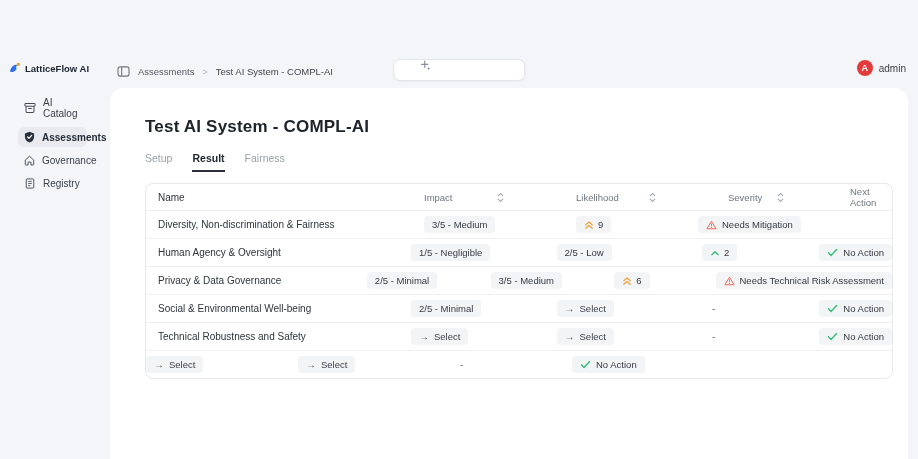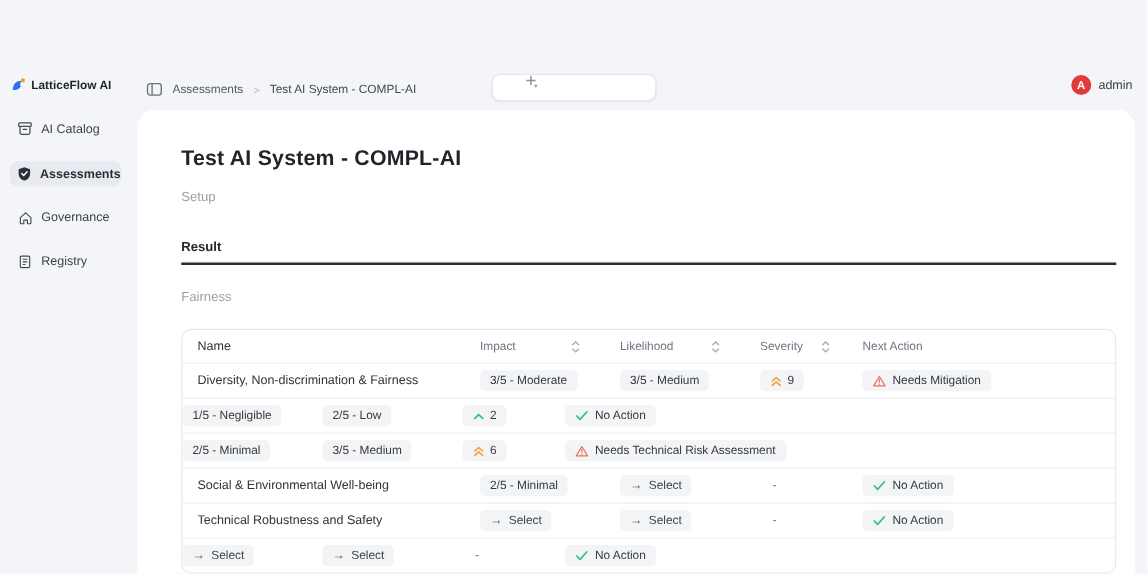--- a/index.html
+++ b/index.html
@@ -5,21 +5,21 @@
   html,body{margin:0;padding:0;}
   body{
     width:918px;height:459px;position:relative;overflow:hidden;
     background:#f4f5f8;
     font-family:"Liberation Sans", sans-serif;
     -webkit-font-smoothing:antialiased;
   }
   
   .sidebar{position:absolute;left:0;top:0;width:105px;height:343px;box-sizing:border-box;padding-top:62px;}
   .logo{display:flex;align-items:center;gap:4px;padding-left:9px;font-size:9.5px;font-weight:bold;color:#1c2430;margin-bottom:19px;}
-  .nav{display:flex;flex-direction:column;gap:16px;padding:0 8px;}
+  .nav{display:flex;flex-direction:column;gap:4px;padding:0 18px;}
   .nav-item{display:flex;align-items:center;gap:7px;padding:4px 6px;border-radius:6px;font-size:10px;color:#3b414b;cursor:pointer;}
   .nav-item.active{background:#e8eaef;font-weight:bold;color:#272d37;}
   .nav-icon{display:inline-flex;width:12px;justify-content:center;}
   
   .header{position:absolute;left:105px;right:0;top:55px;height:33px;display:flex;align-items:center;}
   .breadcrumb{display:flex;align-items:center;gap:8px;padding-left:12px;font-size:9.5px;color:#555b63;}
   .crumb-current{color:#43484f;}
   .crumb-sep{color:#b4b9c0;font-size:9px;}
   .panel-toggle{display:inline-flex;cursor:pointer;}
   .ask-btn{position:absolute;left:459px;top:59px;transform:translateX(-50%);height:22px;box-sizing:border-box;
@@ -27,26 +27,26 @@
     border-radius:7px;font-size:9.5px;color:#8e959f;font-family:"Liberation Sans",sans-serif;cursor:pointer;
     box-shadow:0 1px 1px rgba(30,35,45,.03);flex-direction:column;}
   .user{position:absolute;right:12px;top:60px;display:flex;align-items:center;gap:6px;cursor:pointer;}
   .avatar{width:16px;height:16px;border-radius:50%;background:#e23b3b;color:#ffffff;font-size:9px;font-weight:bold;
     display:flex;align-items:center;justify-content:center;}
   .user-name{font-size:10px;color:#373d46;}
   
   .card{position:absolute;left:110px;top:88px;width:798px;height:371px;box-sizing:border-box;background:#ffffff;
     border-radius:14px 14px 0 0;padding:29px 15px 0 35px;}
   .page-title{margin:0;font-size:17px;font-weight:bold;color:#20242b;letter-spacing:.2px;}
-  .tabs{display:flex;gap:20px;margin-top:15px;font-size:10.5px;flex-direction:column;}
+  .tabs{display:flex;gap:20px;margin-top:15px;font-size:10.5px;}
   .tab{padding-bottom:6px;color:#9aa0aa;cursor:pointer;border-bottom:2px solid transparent;}
   .tab.active{color:#23272e;font-weight:bold;border-bottom-color:#2a2f36;}
   
   .table{margin-top:11px;width:748px;box-sizing:border-box;border:1px solid #e7e9ec;border-radius:8px;overflow:hidden;background:#fff;}
-  .tr{display:flex;align-items:center;height:27px;border-top:1px solid #eef0f2;}
+  .tr{display:flex;align-items:center;height:27px;border-top:1px solid #eef0f2;gap:40px;}
   .thead{height:26px;border-top:none;}
   .th{font-size:9.5px;color:#6f7580;display:flex;align-items:center;}
   .td{display:flex;align-items:center;}
   .col-name{width:238px;box-sizing:border-box;padding-left:12px;font-size:10px;color:#2e333c;}
   .col-impact,.col-likelihood{width:112px;box-sizing:border-box;}
   .col-severity{width:82px;box-sizing:border-box;}
   .col-action{flex:1;box-sizing:border-box;}
   .sort-icon{margin-left:auto;margin-right:32px;display:inline-flex;cursor:pointer;}
   .pill{display:inline-flex;align-items:center;gap:5px;background:#f3f4f6;border-radius:4px;height:17px;
     padding:0 8px;font-size:9.5px;color:#343a43;white-space:nowrap;}
@@ -177,23 +177,20 @@
               <path d="M1 4.3 L4 1.5 L7 4.3" stroke="#a6abb3" fill="none" stroke-width="1.2"></path>
               <path d="M1 7.7 L4 10.5 L7 7.7" stroke="#a6abb3" fill="none" stroke-width="1.2"></path>
             </svg>
         </span>
       </div>
       <div class="th col-action">Next Action</div>
     </div>
     <div id="tbody">
         <div class="tr">
           <div class="td col-name">Diversity, Non-discrimination &amp; Fairness</div>
-          <div class="td col-impact">
-            <span class="pill">3/5 - Moderate</span>
-          </div>
           <div class="td col-likelihood">
             <span class="pill">3/5 - Medium</span>
           </div>
           <div class="td col-severity">
             <span class="pill sev-pill">
               <svg width="10" height="10" viewBox="0 0 12 12">
                 <path d="M2.2 5.8 L6 2.4 L9.8 5.8" stroke="#f0a43c" fill="none" stroke-width="1.6" stroke-linecap="round" stroke-linejoin="round"></path>
                 <path d="M2.2 10 L6 6.6 L9.8 10" stroke="#f0a43c" fill="none" stroke-width="1.6" stroke-linecap="round" stroke-linejoin="round"></path>
               </svg>
               <span>9</span>
@@ -204,20 +201,21 @@
               <svg width="11" height="10" viewBox="0 0 14 13">
                 <path d="M7 1.6 L13 11.4 H1 Z" fill="none" stroke="#ed6a5e" stroke-width="1.3" stroke-linejoin="round"></path>
                 <line x1="7" y1="4.8" x2="7" y2="7.6" stroke="#ed6a5e" stroke-width="1.2" stroke-linecap="round"></line>
                 <circle cx="7" cy="9.6" r="0.7" fill="#ed6a5e"></circle>
               </svg>
               <span>Needs Mitigation</span>
             </span>
           </div>
         </div>
         <div class="tr">
+          <div class="td col-name">Human Agency &amp; Oversight</div>
           <div class="td col-impact">
             <span class="pill">1/5 - Negligible</span>
           </div>
           <div class="td col-likelihood">
             <span class="pill">2/5 - Low</span>
           </div>
           <div class="td col-severity">
             <span class="pill sev-pill">
               <svg width="10" height="10" viewBox="0 0 12 12">
                 <path d="M2.2 8 L6 4.4 L9.8 8" stroke="#2fbe76" fill="none" stroke-width="1.6" stroke-linecap="round" stroke-linejoin="round"></path>
@@ -228,20 +226,21 @@
           <div class="td col-action">
             <span class="pill">
               <svg width="11" height="9" viewBox="0 0 12 10">
                 <path d="M1.5 5.3 L4.4 8.3 L10.5 1.6" fill="none" stroke="#34c07a" stroke-width="1.5" stroke-linecap="round" stroke-linejoin="round"></path>
               </svg>
               <span>No Action</span>
             </span>
           </div>
         </div>
         <div class="tr">
+          <div class="td col-name">Privacy &amp; Data Governance</div>
           <div class="td col-impact">
             <span class="pill">2/5 - Minimal</span>
           </div>
           <div class="td col-likelihood">
             <span class="pill">3/5 - Medium</span>
           </div>
           <div class="td col-severity">
             <span class="pill sev-pill">
               <svg width="10" height="10" viewBox="0 0 12 12">
                 <path d="M2.2 5.8 L6 2.4 L9.8 5.8" stroke="#f0a43c" fill="none" stroke-width="1.6" stroke-linecap="round" stroke-linejoin="round"></path>

